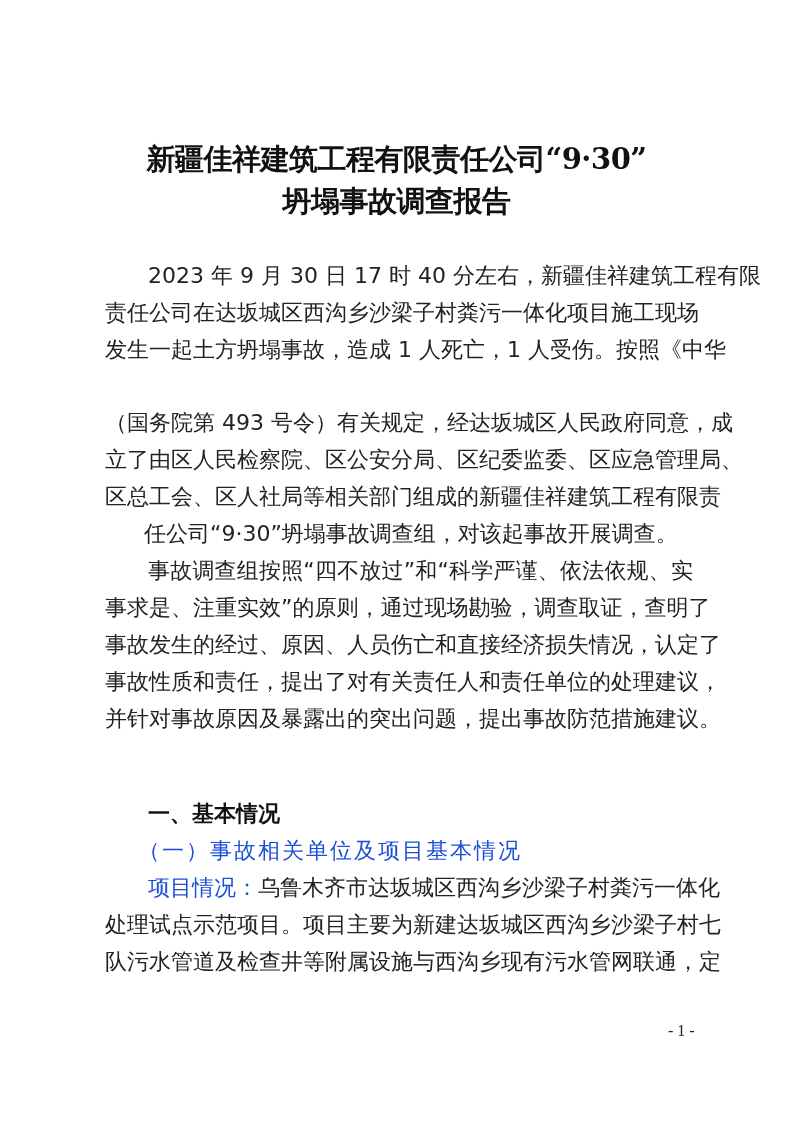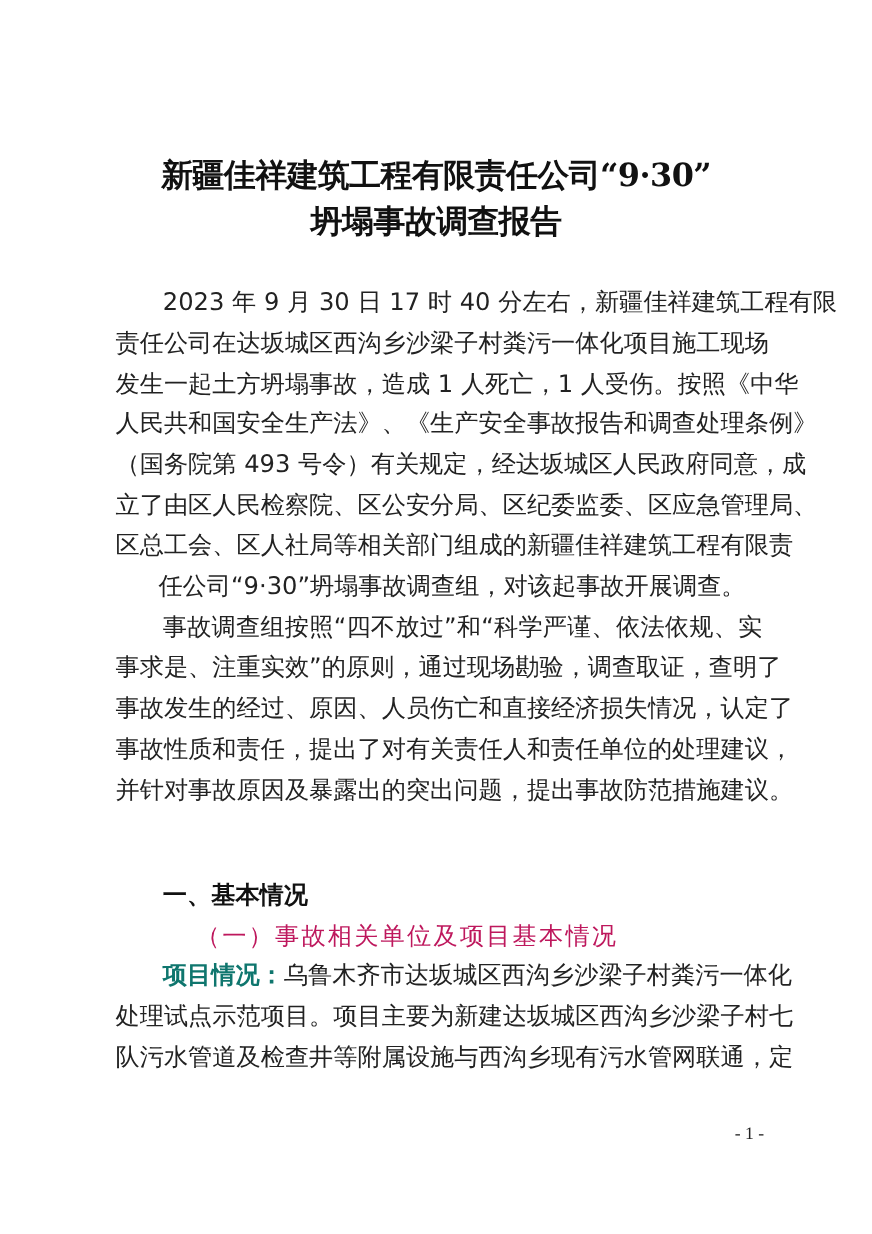--- a/index.html
+++ b/index.html
@@ -12,37 +12,36 @@
   .title.l1 { top: 140px; }
   .title.l2 { top: 182px; }
   .line { position: absolute; left: 105px; width: 588px; font-size: 22px; line-height: 30px;
           white-space: nowrap; text-align: justify; text-align-last: justify; color: #222;
           font-family: "DejaVu Sans", sans-serif; font-weight: normal; }
   .line.indent { left: 148px; width: 545px; }
   .line.last { text-align-last: left; margin-left: 39px; }
   .h1 { position: absolute; left: 148px; font-size: 22px; line-height: 30px; font-weight: bold;
         font-family: Liberation Sans, sans-serif; color: #111; white-space: nowrap; }
   .h2 { position: absolute; left: 138px; font-size: 22px; line-height: 30px;
-        font-family: Liberation Sans, sans-serif; color: #be185d; white-space: nowrap; letter-spacing: 2px; margin-left: 40px; }
-  .bold-lead { font-weight: bold; color: #0f766e; }
+        font-family: Liberation Sans, sans-serif; color: #1d4ed8; white-space: nowrap; letter-spacing: 2px; }
+  .bold-lead { font-weight: normal; color: #1d4ed8; }
   .pagenum { position: absolute; top: 1022px; left: 668px; font-size: 16px;
              font-family: "Liberation Serif", serif; color: #222; }
 </style>
 </head>
 <body>
 
 <div class="page">
 
   <div class="title l1">新疆佳祥建筑工程有限责任公司“9·30”</div>
   <div class="title l2">坍塌事故调查报告</div>
 
   <div class="line indent" style="top:261px">2023 年 9 月 30 日 17 时 40 分左右，新疆佳祥建筑工程有限</div>
   <div class="line" style="top:298px">责任公司在达坂城区西沟乡沙梁子村粪污一体化项目施工现场</div>
   <div class="line" style="top:335px">发生一起土方坍塌事故，造成 1 人死亡，1 人受伤。按照《中华</div>
-  <div class="line" style="top:371px">人民共和国安全生产法》、《生产安全事故报告和调查处理条例》</div>
   <div class="line" style="top:408px">（国务院第 493 号令）有关规定，经达坂城区人民政府同意，成</div>
   <div class="line" style="top:445px">立了由区人民检察院、区公安分局、区纪委监委、区应急管理局、</div>
   <div class="line" style="top:482px">区总工会、区人社局等相关部门组成的新疆佳祥建筑工程有限责</div>
   <div class="line last" style="top:519px">任公司“9·30”坍塌事故调查组，对该起事故开展调查。</div>
 
   <div class="line indent" style="top:556px">事故调查组按照“四不放过”和“科学严谨、依法依规、实</div>
   <div class="line" style="top:630px">事故发生的经过、原因、人员伤亡和直接经济损失情况，认定了</div>
   <div class="line" style="top:593px">事求是、注重实效”的原则，通过现场勘验，调查取证，查明了</div>
   <div class="line" style="top:667px">事故性质和责任，提出了对有关责任人和责任单位的处理建议，</div>
   <div class="line" style="top:704px">并针对事故原因及暴露出的突出问题，提出事故防范措施建议。</div>

